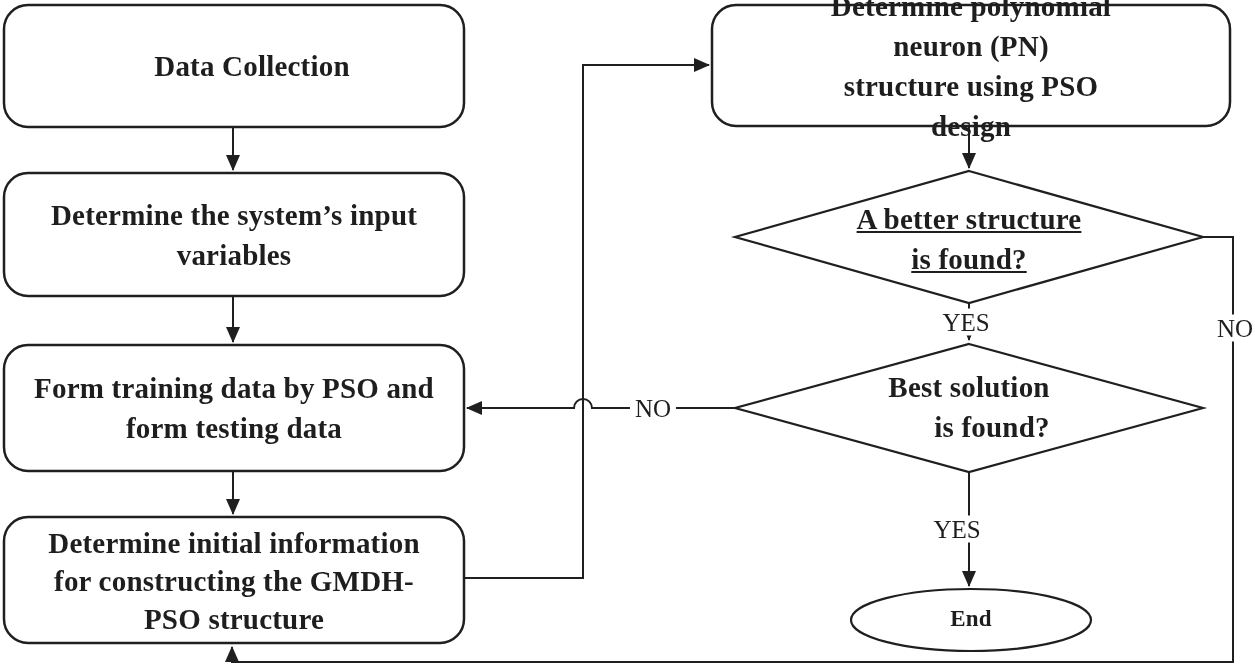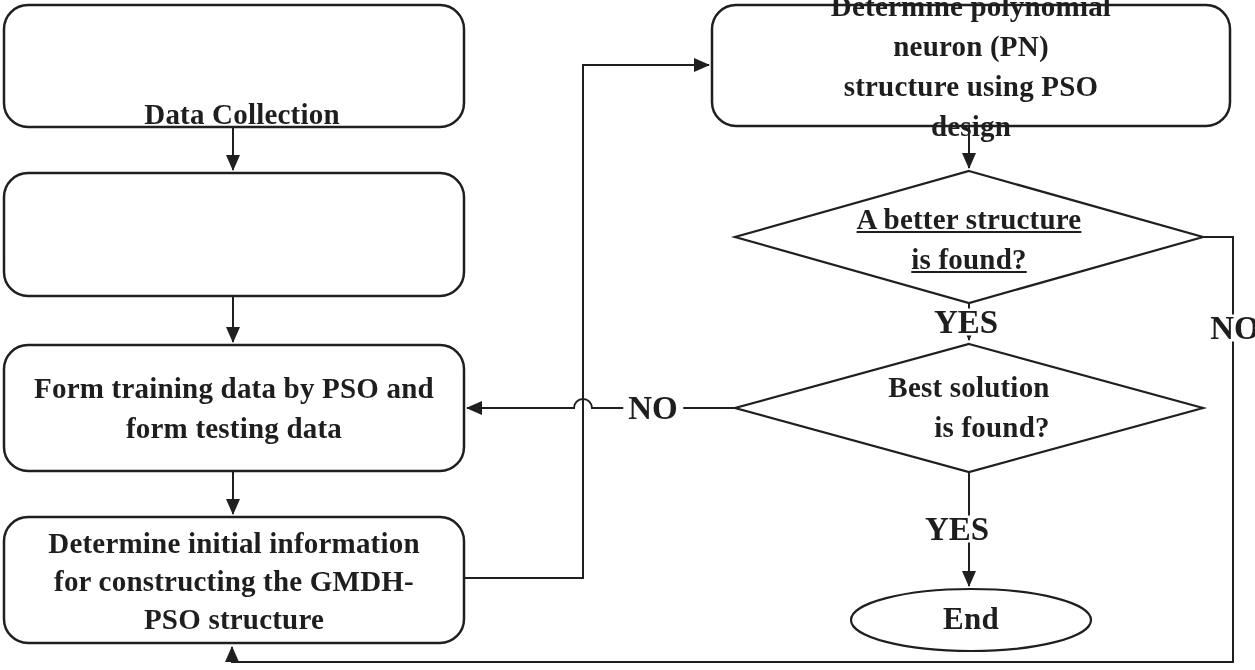--- a/index.html
+++ b/index.html
@@ -26,28 +26,28 @@
     transform: translate(-50%, -50%);
     text-align: center;
     white-space: pre-line;
     font-weight: bold;
     font-size: 29px;
     line-height: 40px;
     color: #1e1e1e;
     letter-spacing: 0.2px;
   }
   .node-label.end-label {
-    font-size: 31px;
+    font-size: 23px;
   }
   .edge-label {
     position: absolute;
     z-index: 3;
     transform: translate(-50%, -50%);
-    font-weight: bold;
-    font-size: 33px;
+    font-weight: normal;
+    font-size: 25px;
     line-height: 25px;
     color: #1e1e1e;
     background: #ffffff;
     padding: 1px 5px;
     white-space: nowrap;
   }
   .shape {
     fill: #ffffff;
     stroke: #1f1f1f;
   }
@@ -86,22 +86,24 @@
     <rect class="shape box" x="4" y="5" width="460" height="122" rx="24" ry="24"></rect>
     <rect class="shape box" x="4" y="173" width="460" height="123" rx="24" ry="24"></rect>
     <rect class="shape box" x="4" y="345" width="460" height="126" rx="24" ry="24"></rect>
     <rect class="shape box" x="4" y="517" width="460" height="126" rx="24" ry="24"></rect>
     <rect class="shape box" x="712" y="5" width="518" height="121" rx="24" ry="24"></rect>
     <polygon class="shape diamond" points="969,171 1203,237 969,303 735,237"></polygon>
     <polygon class="shape diamond" points="969,344 1203,408 969,472 735,408"></polygon>
     <ellipse class="shape oval" cx="971" cy="620" rx="120" ry="31"></ellipse>
   </svg>
 
-  <div class="node-label" style="left:242px; top:66px;margin-top:48px;">Data Collection</div>
+  <div class="node-label" style="left:252px; top:66px;">Data Collection</div>
 
+  <div class="node-label" style="left:234px; top:235px;">Determine the system’s input
+variables</div>
 
   <div class="node-label" style="left:234px; top:581px; line-height:38px;">Determine initial information
 for constructing the GMDH-
 PSO structure</div>
 
   <div class="node-label" style="left:234px; top:408px;">Form training data by PSO and
 form testing data</div>
 
   <div class="node-label" style="left:971px; top:66px;">Determine polynomial neuron (PN)
 structure using PSO design</div>

